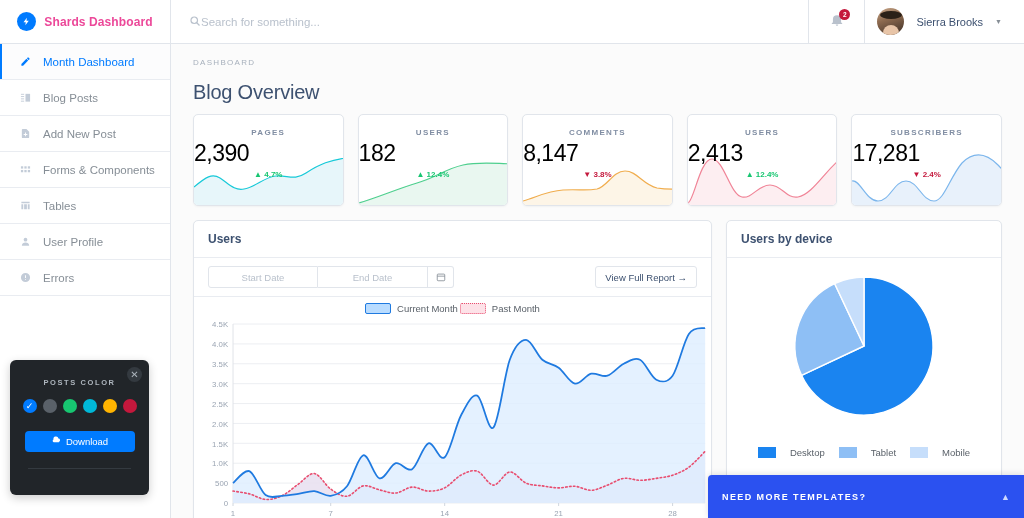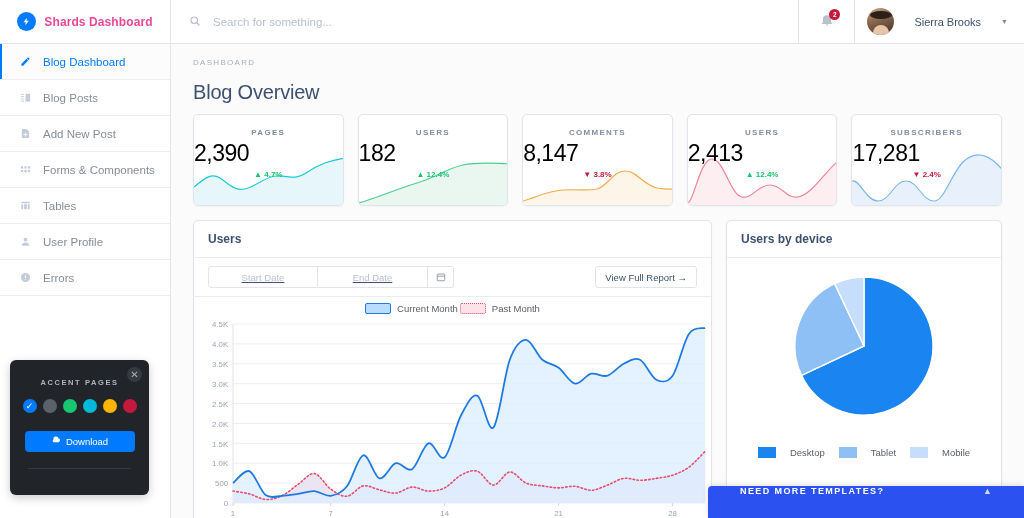--- a/index.html
+++ b/index.html
@@ -81,39 +81,39 @@
   }
   .accent-sep { margin: 16px 6px 0; border-top: 1px solid #343a40; }
 
   
   .main { flex: 1; height: 518px; display: flex; flex-direction: column; overflow: hidden; position: relative; }
 
   .topbar {
     height: 44px; background: #fff; border-bottom: 1px solid #e1e5eb;
     display: flex; align-items: center; flex-shrink: 0;
   }
-  .search-wrap { flex: 1; display: flex; align-items: center; gap: 12px; padding-left: 18px; height: 100%; }
+  .search-wrap { flex: 1; display: flex; align-items: center; gap: 0; padding-left: 18px; height: 100%; }
   .search-input {
     border: none; outline: none; font-size: 11.5px; color: #3d5170;
     background: transparent; width: 260px; font-family: "Liberation Sans", sans-serif;
   }
   .search-input::placeholder { color: #b9c1cc; }
   .bell-cell {
     width: 56px; height: 100%; border-left: 1px solid #e1e5eb;
     display: flex; align-items: center; justify-content: center; position: relative; cursor: pointer;
   }
   .badge {
     position: absolute; top: 9px; right: 14px;
     background: #c4183c; color: #fff; font-size: 6.5px; font-weight: bold;
     border-radius: 50%; width: 11px; height: 11px;
     display: flex; align-items: center; justify-content: center;
   }
   .user-cell {
     height: 100%; border-left: 1px solid #e1e5eb;
-    display: flex; align-items: center; gap: 20px; padding: 0 16px 0 12px; cursor: pointer;
+    display: flex; align-items: center; gap: 12px; padding: 0 22px 0 12px; cursor: pointer;
   }
   .avatar {
     width: 27px; height: 27px; border-radius: 50%; overflow: hidden;
     background: linear-gradient(160deg,#caa98c 0%, #8d6a4f 40%, #3a2d25 100%);
     position: relative; flex-shrink: 0;
   }
   .avatar::after {
     content:""; position:absolute; left:50%; top:62%; transform:translateX(-50%);
     width:16px; height:16px; border-radius:50% 50% 0 0; background:#e8c5a8;
   }
@@ -164,21 +164,21 @@
   .panel-head {
     height: 37px; display: flex; align-items: center; padding: 0 14px;
     border-bottom: 1px solid #e9ecf1;
   }
   .panel-title { font-size: 12px; font-weight: bold; color: #3d5170; }
 
   .toolbar {
     display: flex; align-items: center; justify-content: space-between;
     padding: 8px 14px; border-bottom: 1px solid #e9ecf1;
   }
-  .date-group { display: flex; text-decoration: underline; }
+  .date-group { display: flex; }
   .date-input {
     width: 110px; height: 22px; border: 1px solid #e1e5eb; background: #fff;
     font-size: 9.5px; color: #3d5170; text-align: center; outline: none;
     font-family: "Liberation Sans", sans-serif;
   }
   .date-input::placeholder { color: #b9c1cc; }
   .date-input:first-child { border-radius: 3px 0 0 3px; }
   .date-input:nth-child(2) { border-left: none; }
   .date-btn {
     width: 26px; height: 22px; border: 1px solid #e1e5eb; border-left: none;
@@ -197,24 +197,24 @@
   .legend-box { width: 26px; height: 11px; border-radius: 2px; }
   .legend-box.cur { background: #b9dcff; border: 1px solid #1f7ae0; }
   .legend-box.past { background: #fde2e8; border: 1px dotted #e84d6f; }
 
   .device-legend { display: flex; justify-content: center; gap: 14px; padding: 10px 0 12px; }
   .device-item { display: flex; align-items: center; gap: 14px; font-size: 9.5px; color: #5a6169; }
   .device-box { width: 18px; height: 11px; }
 
   
   .banner {
-    position: absolute; right: 0; bottom: 0; width: 316px; height: 32px;
+    position: absolute; right: 0; bottom: 0; width: 316px; height: 43px;
     background: #2b51f0; border-radius: 4px 0 0 0;
-    display: flex; justify-content: space-between;
-    padding: 0 32px; z-index: 20; cursor: pointer;
+    display: flex; align-items: center; justify-content: space-between;
+    padding: 0 14px; z-index: 20; cursor: pointer;
     box-shadow: 0 -1px 6px rgba(0,0,0,.12);
   }
   .banner-text { font-size: 9px; font-weight: bold; letter-spacing: 1.4px; color: #fff; }
   .banner-chev { color: #cfd9ff; font-size: 9px; }
 </style>
 </head>
 <body>
 
 <div class="app">
 
@@ -228,21 +228,21 @@
       <span class="brand-name">Shards Dashboard</span>
     </div>
 
     <ul class="nav">
       <li class="nav-item active">
         <span class="ico">
           <svg width="11" height="11" viewBox="0 0 24 24" fill="currentColor">
               <path d="M3 17.2V21h3.8L17.8 10 14 6.2 3 17.2zM20.7 7.1a1 1 0 000-1.4l-2.4-2.4a1 1 0 00-1.4 0l-1.8 1.8L18.9 9l1.8-1.9z"></path>
             </svg>
         </span>
-        <span>Blog Dashboard</span>
+        <span>Month Dashboard</span>
       </li>
       <li class="nav-item">
         <span class="ico">
           <svg width="11" height="11" viewBox="0 0 24 24" fill="currentColor">
               <rect x="2" y="4" width="7" height="2"></rect>
               <rect x="2" y="9" width="7" height="2"></rect>
               <rect x="2" y="14" width="7" height="2"></rect>
               <rect x="2" y="19" width="7" height="2"></rect>
               <rect x="12" y="4" width="10" height="17"></rect>
             </svg>
@@ -292,21 +292,21 @@
           <svg width="11" height="11" viewBox="0 0 24 24" fill="currentColor">
               <path d="M12 2a10 10 0 100 20 10 10 0 000-20zm1 15h-2v-2h2v2zm0-4h-2V7h2v6z"></path>
             </svg>
         </span>
         <span>Errors</span>
       </li>
     </ul>
 
     <div class="accent-widget">
       <div class="accent-close">✕</div>
-      <div class="accent-title">ACCENT PAGES</div>
+      <div class="accent-title">POSTS COLOR</div>
       <div class="swatches">
         <span class="swatch" style="background:#007bff">✓</span>
         <span class="swatch" style="background:#5a6169"></span>
         <span class="swatch" style="background:#17c671"></span>
         <span class="swatch" style="background:#00b8d8"></span>
         <span class="swatch" style="background:#ffb400"></span>
         <span class="swatch" style="background:#c4183c"></span>
       </div>
       <div class="dl-btn">
         <span>

